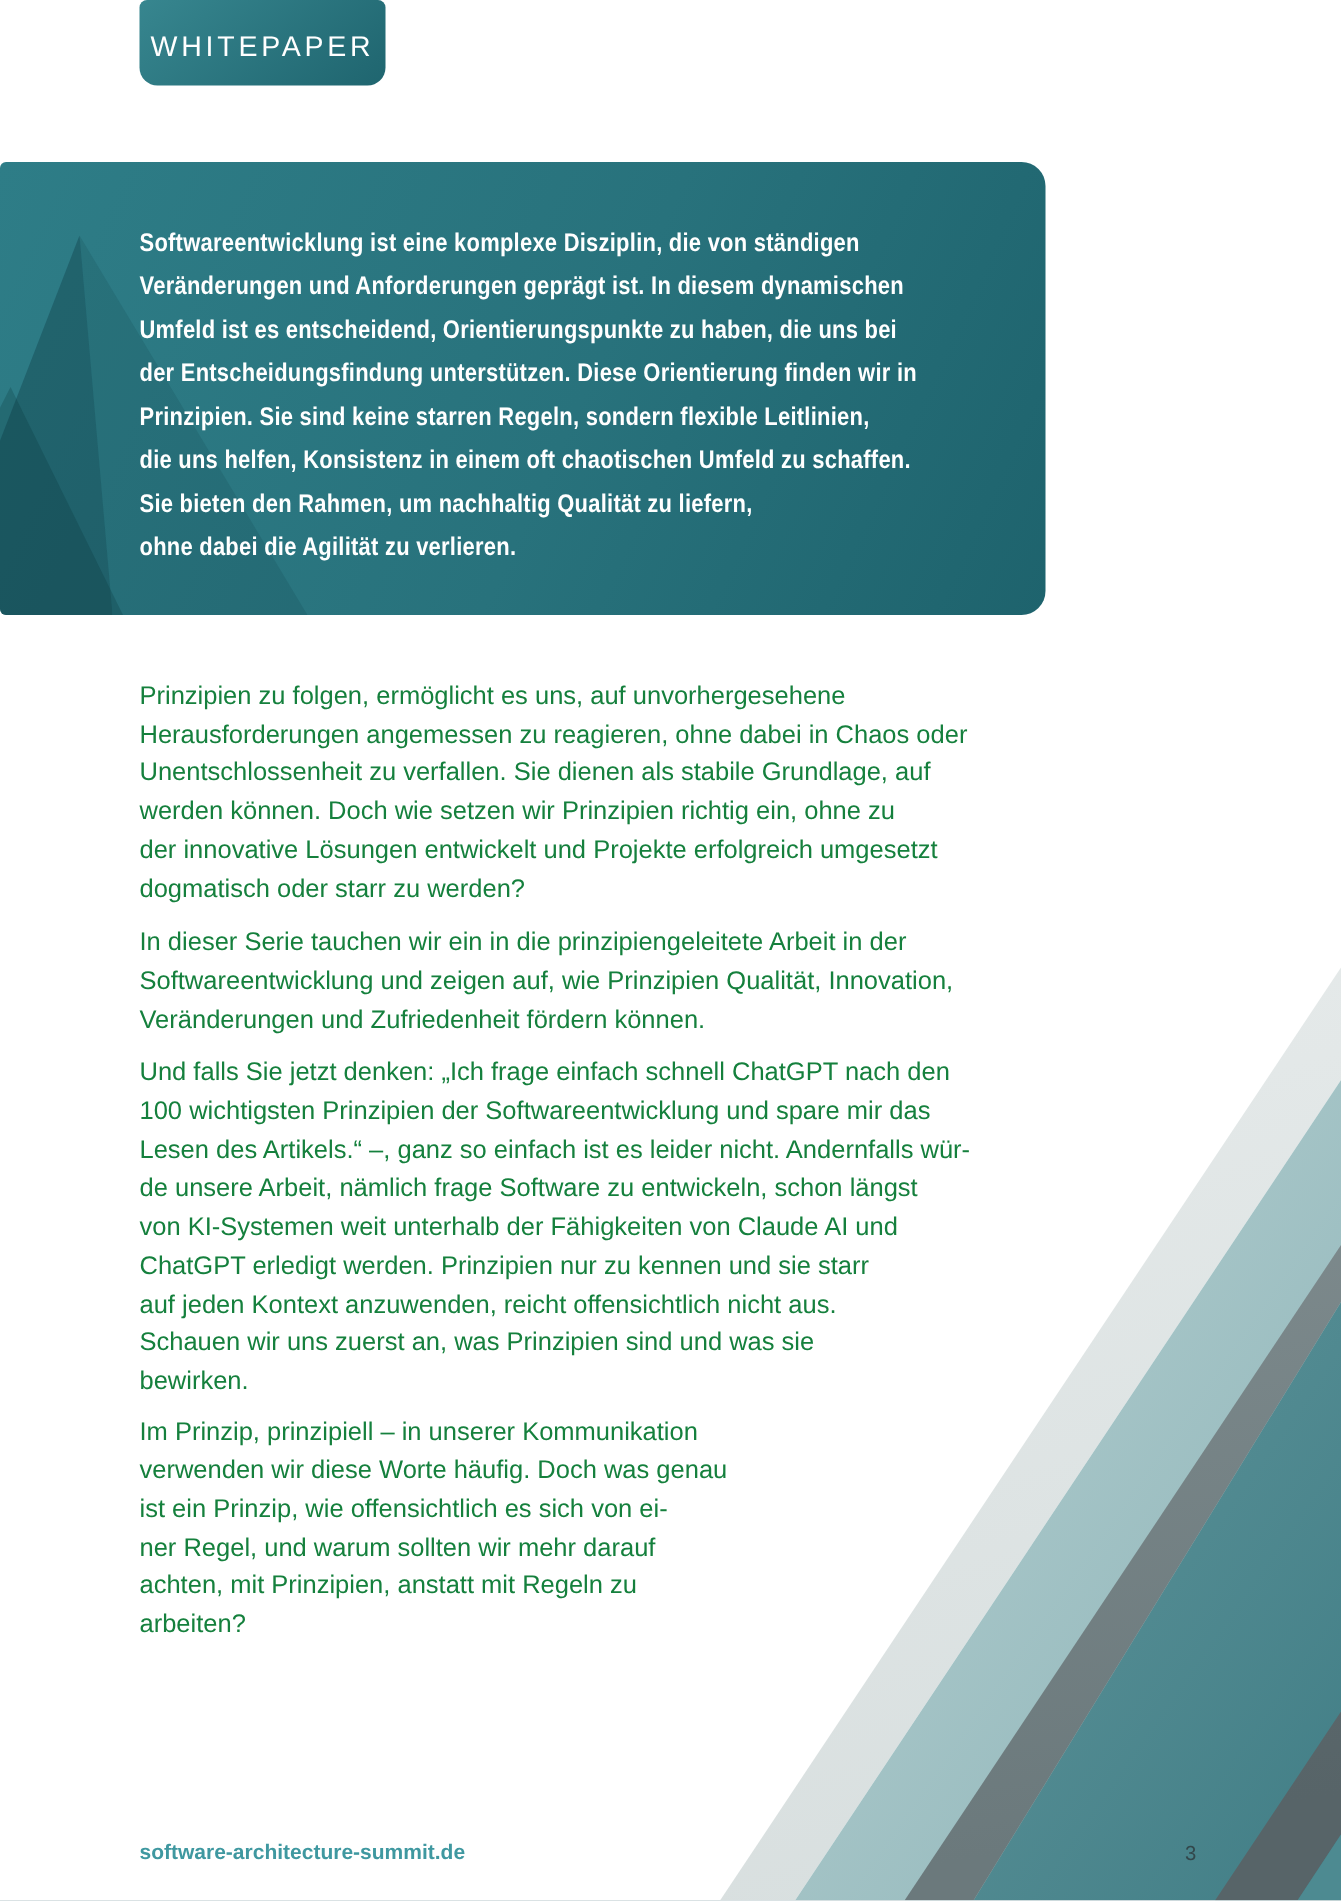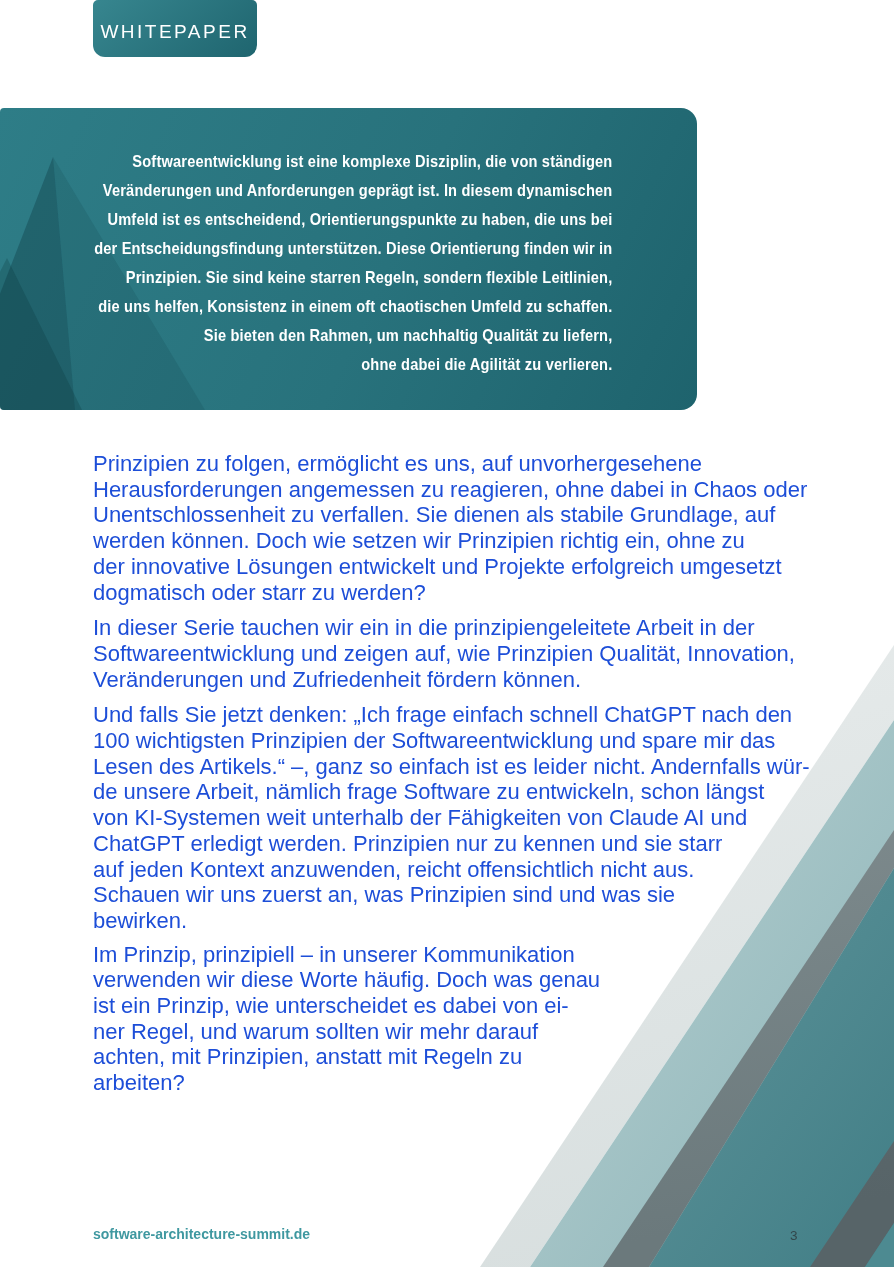--- a/index.html
+++ b/index.html
@@ -35,30 +35,30 @@
   .intro-box{
     position:absolute;left:0;top:108px;width:697px;height:302px;z-index:2;
     box-sizing:border-box;border-radius:4px 16px 16px 4px;overflow:hidden;
     background:linear-gradient(115deg,#2e7d87 0%,#28727c 55%,#1e636d 100%);
     padding:39px 0 0 93px;
   }
   .mountain{position:absolute;inset:0;}
   .m1{clip-path:polygon(53px 49px,-45px 302px,75px 302px);background:rgba(6,44,52,.30);}
   .m2{clip-path:polygon(53px 49px,75px 302px,205px 302px);background:rgba(6,44,52,.13);}
   .m3{clip-path:polygon(7px 150px,-70px 302px,82px 302px);background:rgba(6,44,52,.22);}
-  .intro-text{position:relative;text-align:right;}
+  .intro-text{position:relative;}
   .intro-line{
     color:#ffffff;font-weight:bold;font-size:17px;line-height:29px;
     white-space:nowrap;letter-spacing:.2px;
     transform:scaleX(.86);transform-origin:0 50%;
   }
   
   .article{position:absolute;left:93px;top:451px;z-index:2;}
   .para .body-line{
-    font-size:22px;line-height:25.7px;color:#1d4ed8;white-space:nowrap;
+    font-size:17px;line-height:25.7px;color:#15803d;white-space:nowrap;
   }
   .para + .para{margin-top:10px;}
   .para.gap-lg{}
   .para.gap-sm{margin-top:8px;}
   
   .footer-url{
     position:absolute;left:93px;top:1226px;z-index:5;
     font-size:14px;font-weight:bold;color:#3f98a0;cursor:pointer;
     text-decoration:none;
   }
@@ -120,21 +120,21 @@
         <div class="body-line">de unsere Arbeit, nämlich frage Software zu entwickeln, schon längst</div>
         <div class="body-line">von KI-Systemen weit unterhalb der Fähigkeiten von Claude AI und</div>
         <div class="body-line">ChatGPT erledigt werden. Prinzipien nur zu kennen und sie starr</div>
         <div class="body-line">auf jeden Kontext anzuwenden, reicht offensichtlich nicht aus.</div>
         <div class="body-line">Schauen wir uns zuerst an, was Prinzipien sind und was sie</div>
         <div class="body-line">bewirken.</div>
       </div>
     <div class="para gap-sm">
         <div class="body-line">Im Prinzip, prinzipiell – in unserer Kommunikation</div>
         <div class="body-line">verwenden wir diese Worte häufig. Doch was genau</div>
-        <div class="body-line">ist ein Prinzip, wie unterscheidet es dabei von ei-</div>
+        <div class="body-line">ist ein Prinzip, wie offensichtlich es sich von ei-</div>
         <div class="body-line">ner Regel, und warum sollten wir mehr darauf</div>
         <div class="body-line">achten, mit Prinzipien, anstatt mit Regeln zu</div>
         <div class="body-line">arbeiten?</div>
       </div>
   </div>
 
   <a class="footer-url">software-architecture-summit.de</a>
   <div class="page-number">3</div>
 
 </div>

